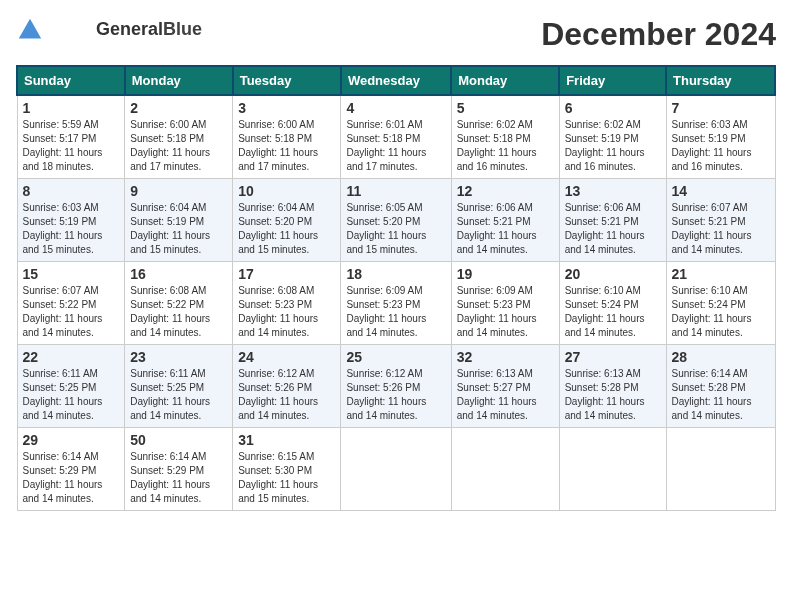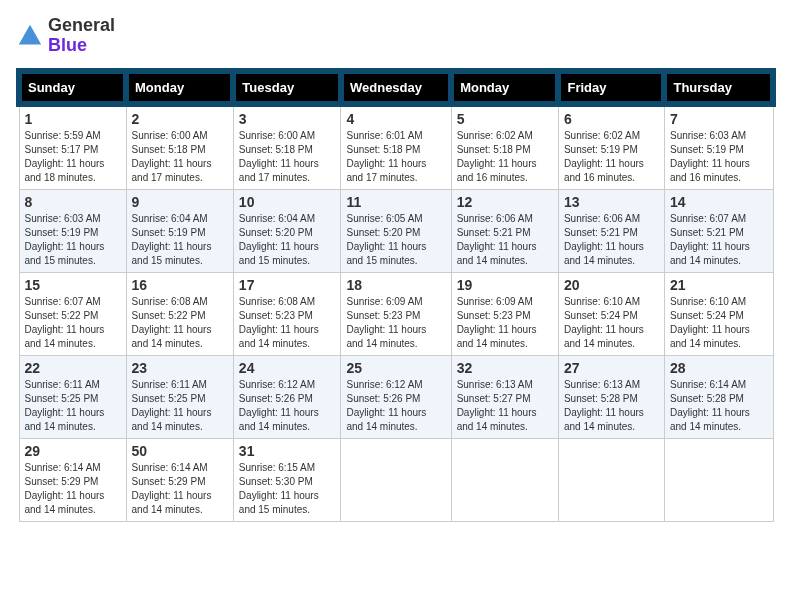--- a/index.html
+++ b/index.html
@@ -15,32 +15,33 @@
       justify-content: space-between;
       align-items: flex-start;
       margin-bottom: 12px;
     }
     .logo {
       display: flex;
       align-items: center;
     }
     .logo-text {
       display: flex;
-      flex-direction: column;
+      flex-direction: row;
       line-height: 1.1;
+      margin-left: 48px;
     }
     .logo-general {
       font-size: 18px;
       font-weight: bold;
       color: #333;
     }
     .logo-blue {
       font-size: 18px;
       font-weight: bold;
-      color: #6d28d9;
+      color: #404040;
     }
     .logo-icon {
       width: 28px;
       height: 28px;
       margin-right: 4px;
     }
     .title-area {
       text-align: right;
     }
     .month-title {
@@ -51,27 +52,27 @@
     .location {
       font-size: 14px;
       color: #555;
     }
     .calendar {
       width: 100%;
       border-collapse: collapse;
       font-size: 10.5px;
     }
     .calendar th {
-      background-color: #000000;
+      background-color: #0f766e;
       color: #fff;
       text-align: left;
       padding: 6px 6px;
       font-size: 13px;
       font-weight: bold;
-      border: 6px solid #0c4a6e;
+      border: 2px solid #0c4a6e;
     }
     .calendar td {
       border: 1px solid #ccc;
       vertical-align: top;
       padding: 4px 5px;
       width: 113px;
       min-height: 80px;
     }
     .day-number {
       font-size: 14px;
@@ -102,20 +103,21 @@
   <div class="logo">
     <svg class="logo-icon" viewBox="0 0 40 40">
       <polygon points="20,4 36,32 4,32" fill="#4a90d9"></polygon>
     </svg>
     <div class="logo-text">
       <span class="logo-general">General</span>
       <span class="logo-blue">Blue</span>
     </div>
   </div>
   <div class="title-area">
+    <div class="month-title">December 2024</div>
   </div>
 </div>
 
 <table class="calendar">
   <thead>
     <tr>
     <th>Sunday</th>
         <th>Monday</th>
         <th>Tuesday</th>
         <th>Wednesday</th>

